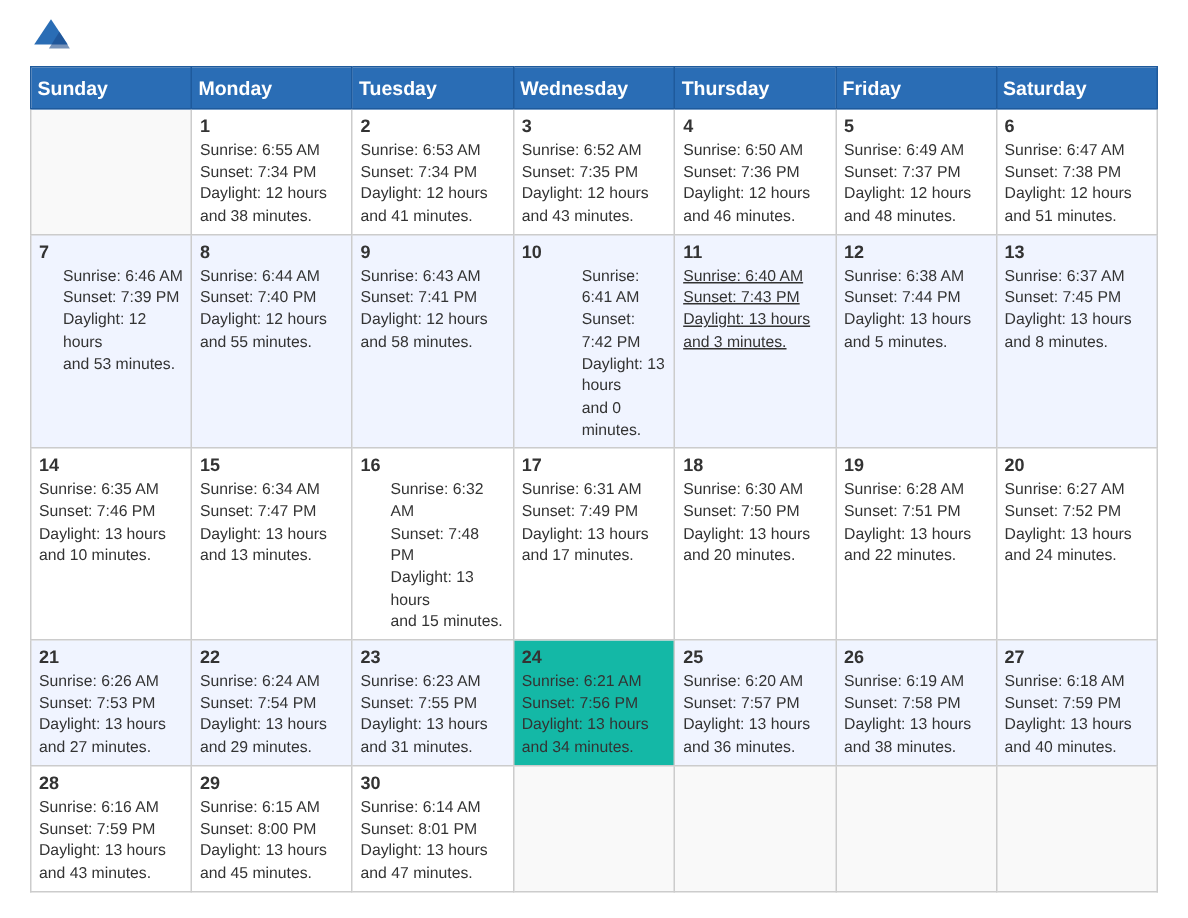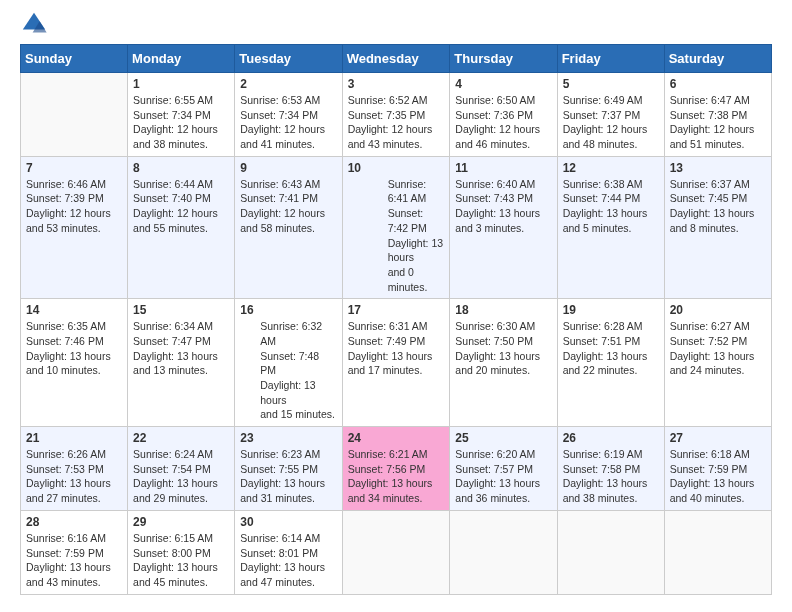--- a/index.html
+++ b/index.html
@@ -170,21 +170,21 @@
           <span class="day-num">6</span>
           <div class="cell-info" style="white-space: pre-line;">Sunrise: 6:47 AM
 Sunset: 7:38 PM
 Daylight: 12 hours
 and 51 minutes.</div>
         </td>
       </tr>
       <tr>
         <td style="background: rgb(240, 244, 255);">
           <span class="day-num">7</span>
-          <div class="cell-info" style="white-space: pre-line;">Sunrise: 6:46 AM
+          <div class="cell-info" style="white-space: pre-line; margin-left: 16px;">Sunrise: 6:46 AM
 Sunset: 7:39 PM
 Daylight: 12 hours
 and 53 minutes.</div>
         </td>
         <td style="background: rgb(240, 244, 255);">
           <span class="day-num">8</span>
           <div class="cell-info" style="white-space: pre-line;">Sunrise: 6:44 AM
 Sunset: 7:40 PM
 Daylight: 12 hours
 and 55 minutes.</div>
@@ -198,21 +198,21 @@
         </td>
         <td style="background: rgb(240, 244, 255);">
           <span class="day-num">10</span>
           <div class="cell-info" style="white-space: pre-line; margin-left: 40px;">Sunrise: 6:41 AM
 Sunset: 7:42 PM
 Daylight: 13 hours
 and 0 minutes.</div>
         </td>
         <td style="background: rgb(240, 244, 255);">
           <span class="day-num">11</span>
-          <div class="cell-info" style="white-space: pre-line;">Sunrise: 6:40 AM
+          <div class="cell-info" style="white-space: pre-line; text-decoration: underline;">Sunrise: 6:40 AM
 Sunset: 7:43 PM
 Daylight: 13 hours
 and 3 minutes.</div>
         </td>
         <td style="background: rgb(240, 244, 255);">
           <span class="day-num">12</span>
           <div class="cell-info" style="white-space: pre-line;">Sunrise: 6:38 AM
 Sunset: 7:44 PM
 Daylight: 13 hours
 and 5 minutes.</div>
@@ -291,21 +291,21 @@
 Daylight: 13 hours
 and 29 minutes.</div>
         </td>
         <td style="background: rgb(240, 244, 255);">
           <span class="day-num">23</span>
           <div class="cell-info" style="white-space: pre-line;">Sunrise: 6:23 AM
 Sunset: 7:55 PM
 Daylight: 13 hours
 and 31 minutes.</div>
         </td>
-        <td style="background: #f9a8d4;">
+        <td style="background: #14b8a6;">
           <span class="day-num">24</span>
           <div class="cell-info" style="white-space: pre-line;">Sunrise: 6:21 AM
 Sunset: 7:56 PM
 Daylight: 13 hours
 and 34 minutes.</div>
         </td>
         <td style="background: rgb(240, 244, 255);">
           <span class="day-num">25</span>
           <div class="cell-info" style="white-space: pre-line;">Sunrise: 6:20 AM
 Sunset: 7:57 PM

